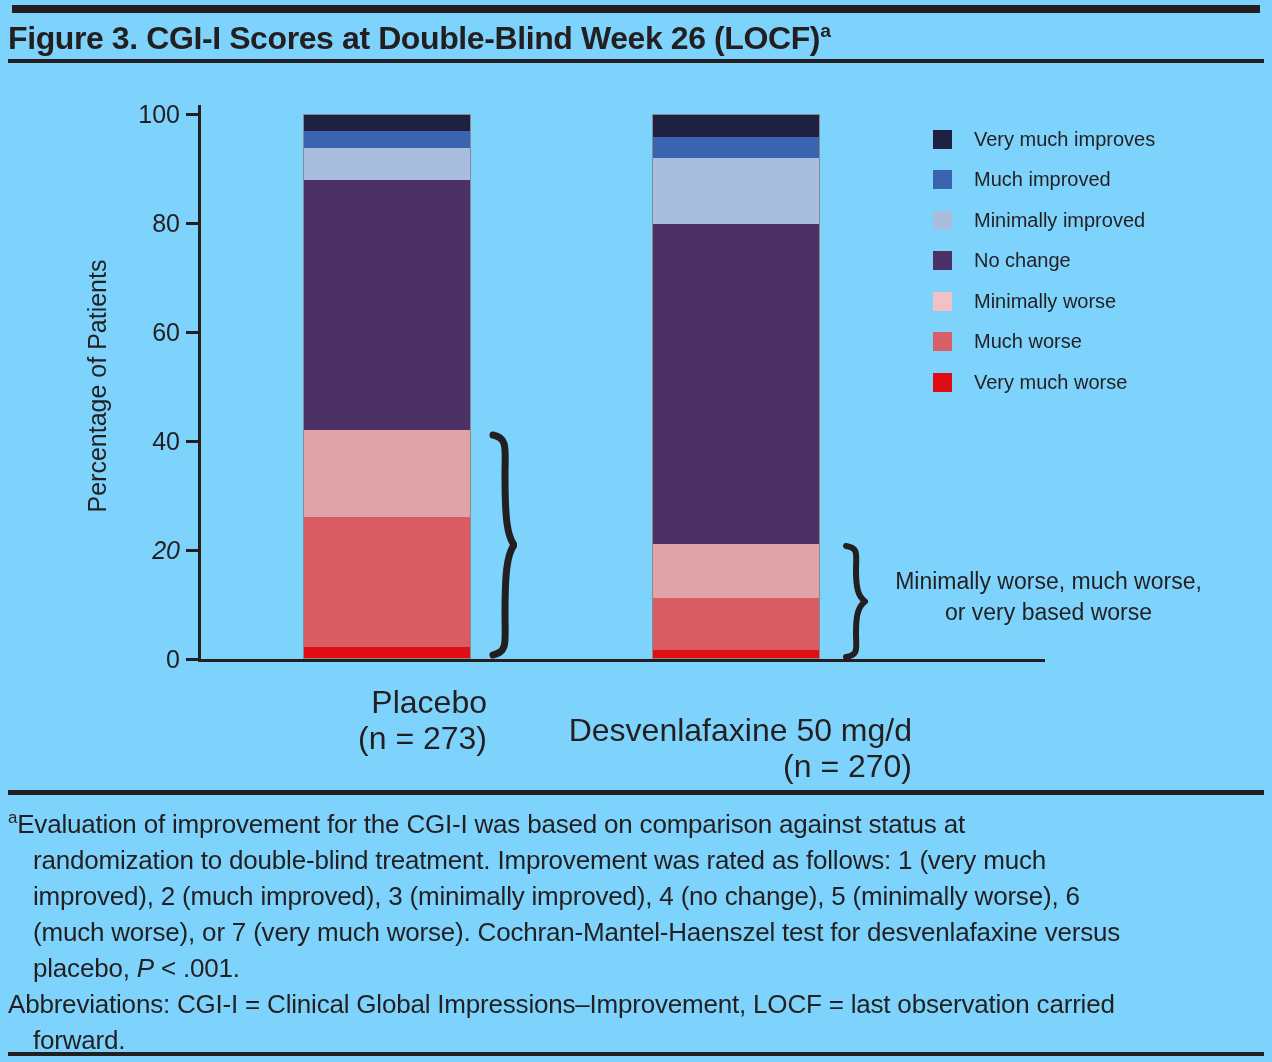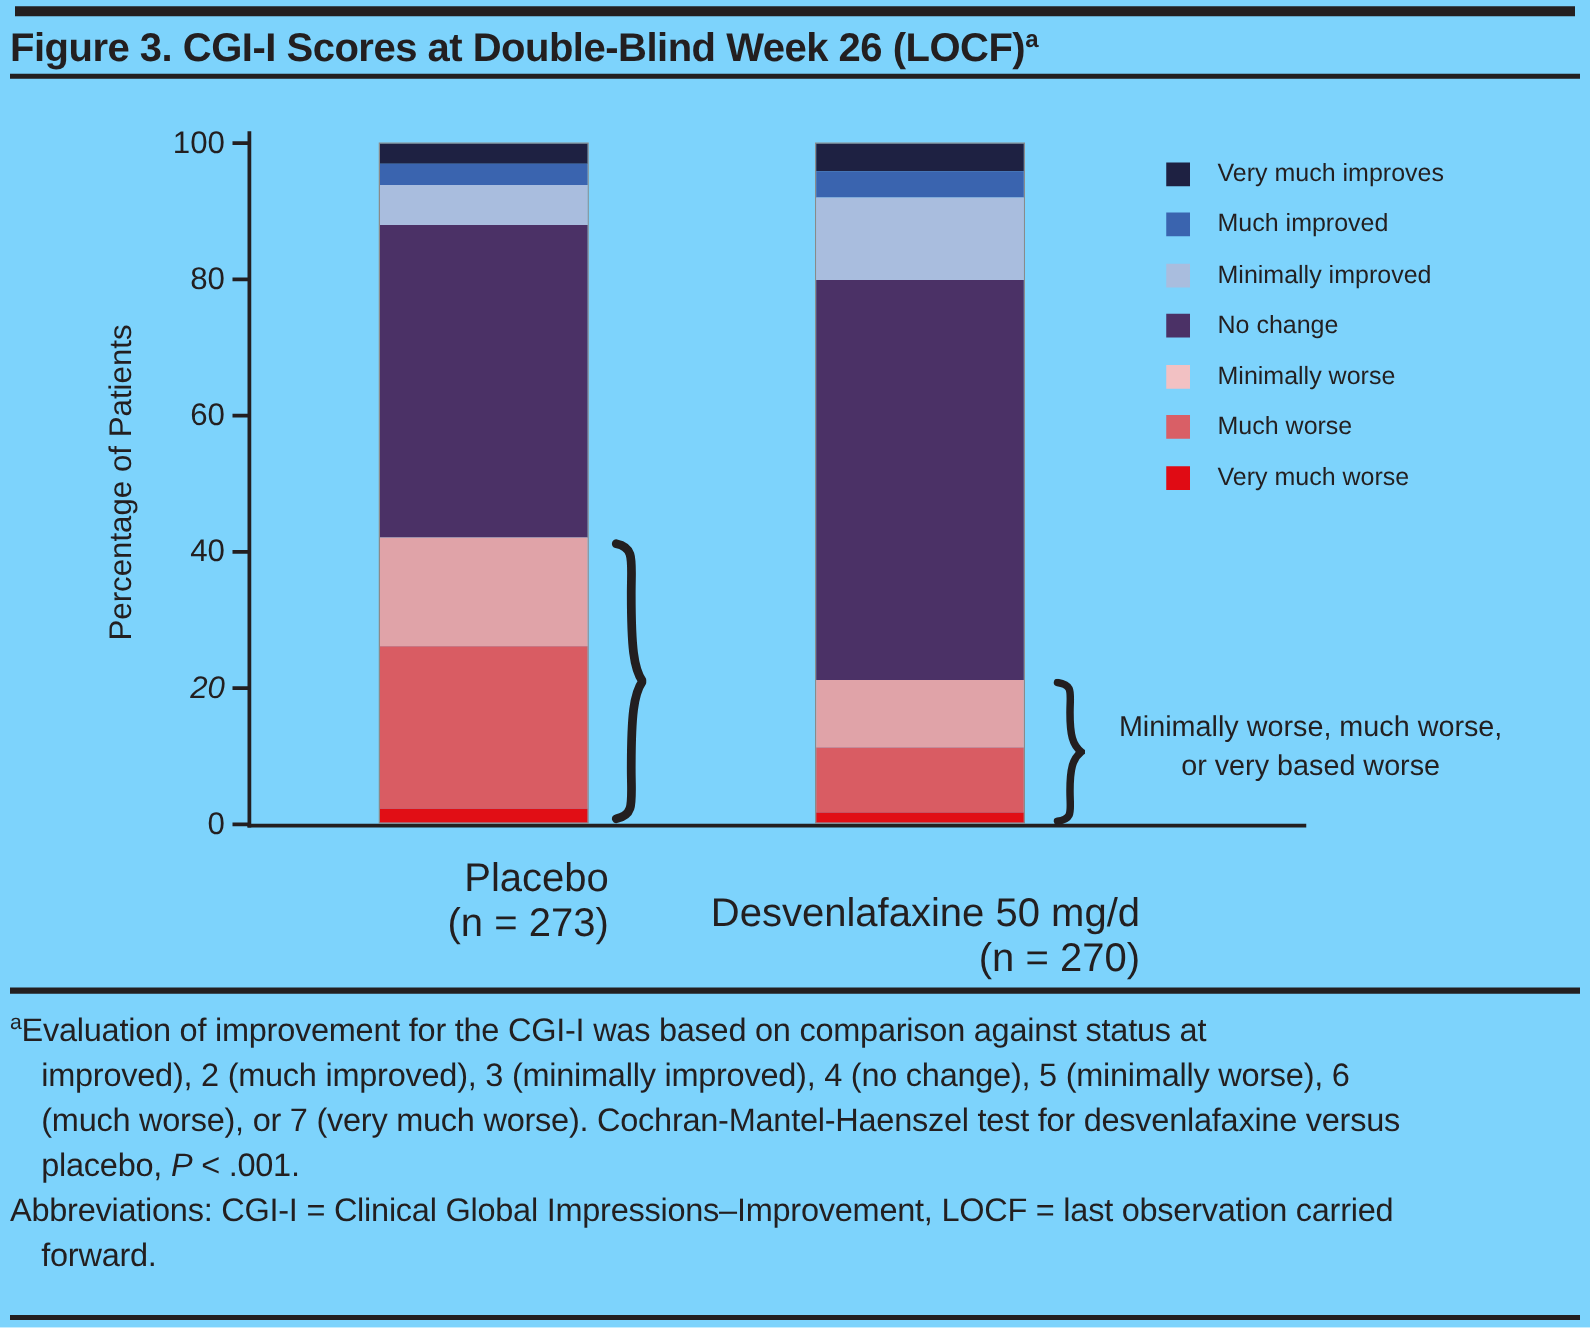--- a/index.html
+++ b/index.html
@@ -134,20 +134,21 @@
     <div>Placebo</div>
     <div>(n = 273)</div>
   </div>
   <div class="xlab" style="left:560px; top:684px; width:352px;margin-top:28px;">
     <div>Desvenlafaxine 50 mg/d</div>
     <div>(n = 270)</div>
   </div>
 
   <div class="fn">
     <div class="fn-line"><sup>a</sup><span>Evaluation of improvement for the CGI-I was based on comparison against status at</span></div>
+    <div class="fn-line fn-indent">randomization to double-blind treatment. Improvement was rated as follows: 1 (very much</div>
     <div class="fn-line fn-indent">improved), 2 (much improved), 3 (minimally improved), 4 (no change), 5 (minimally worse), 6</div>
     <div class="fn-line fn-indent">(much worse), or 7 (very much worse). Cochran-Mantel-Haenszel test for desvenlafaxine versus</div>
     <div class="fn-line fn-indent"><span>placebo, </span><i>P</i><span> &lt; .001.</span></div>
     <div class="fn-line">Abbreviations: CGI-I = Clinical Global Impressions–Improvement, LOCF = last observation carried</div>
     <div class="fn-line fn-indent">forward.</div>
   </div>
 
 </div>
 
 </body></html>

